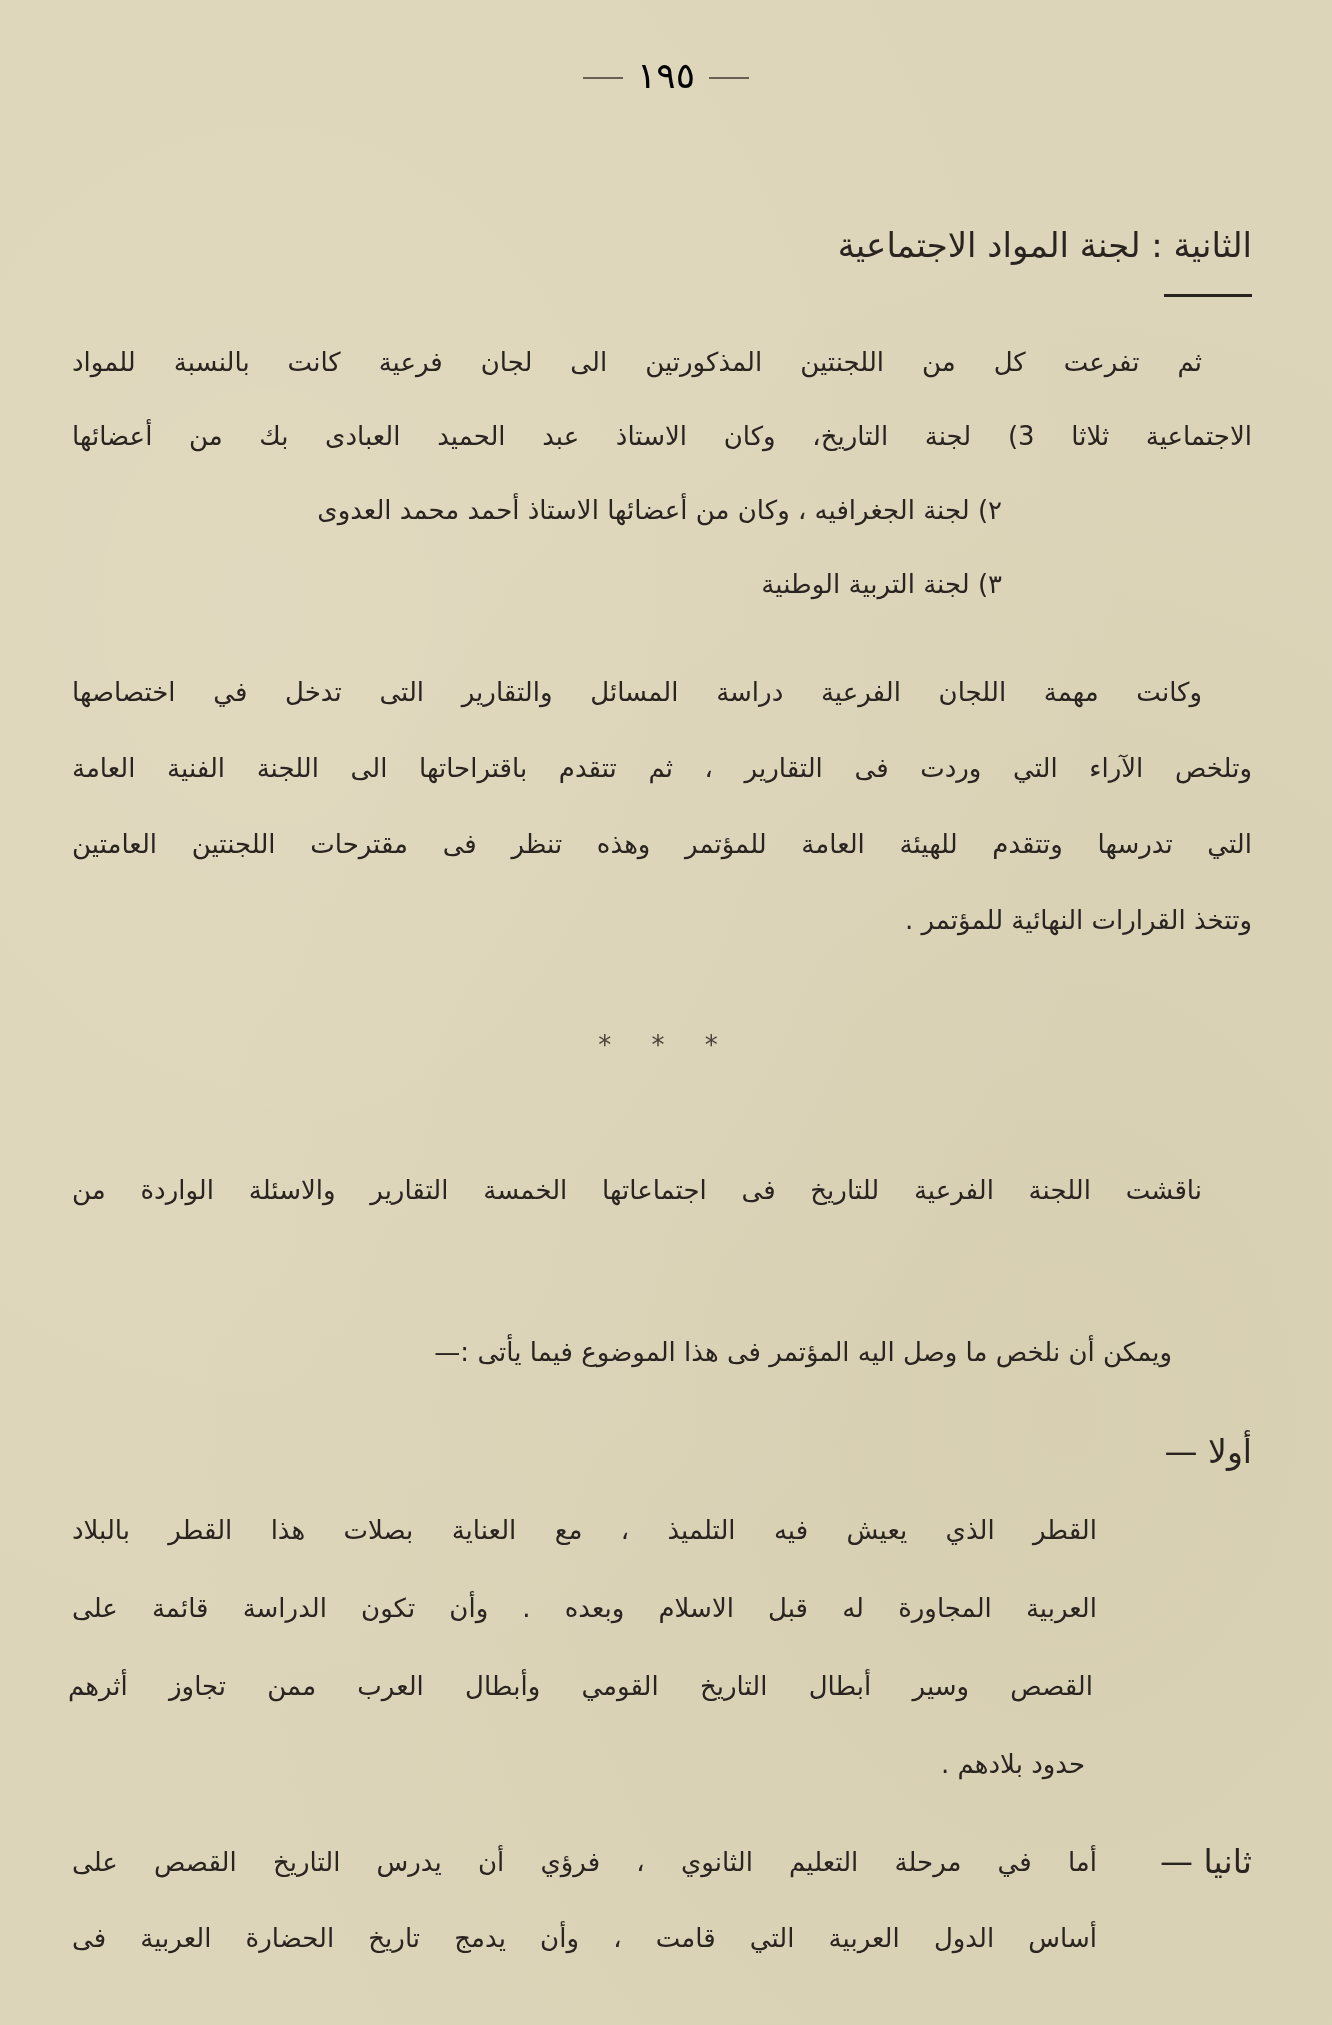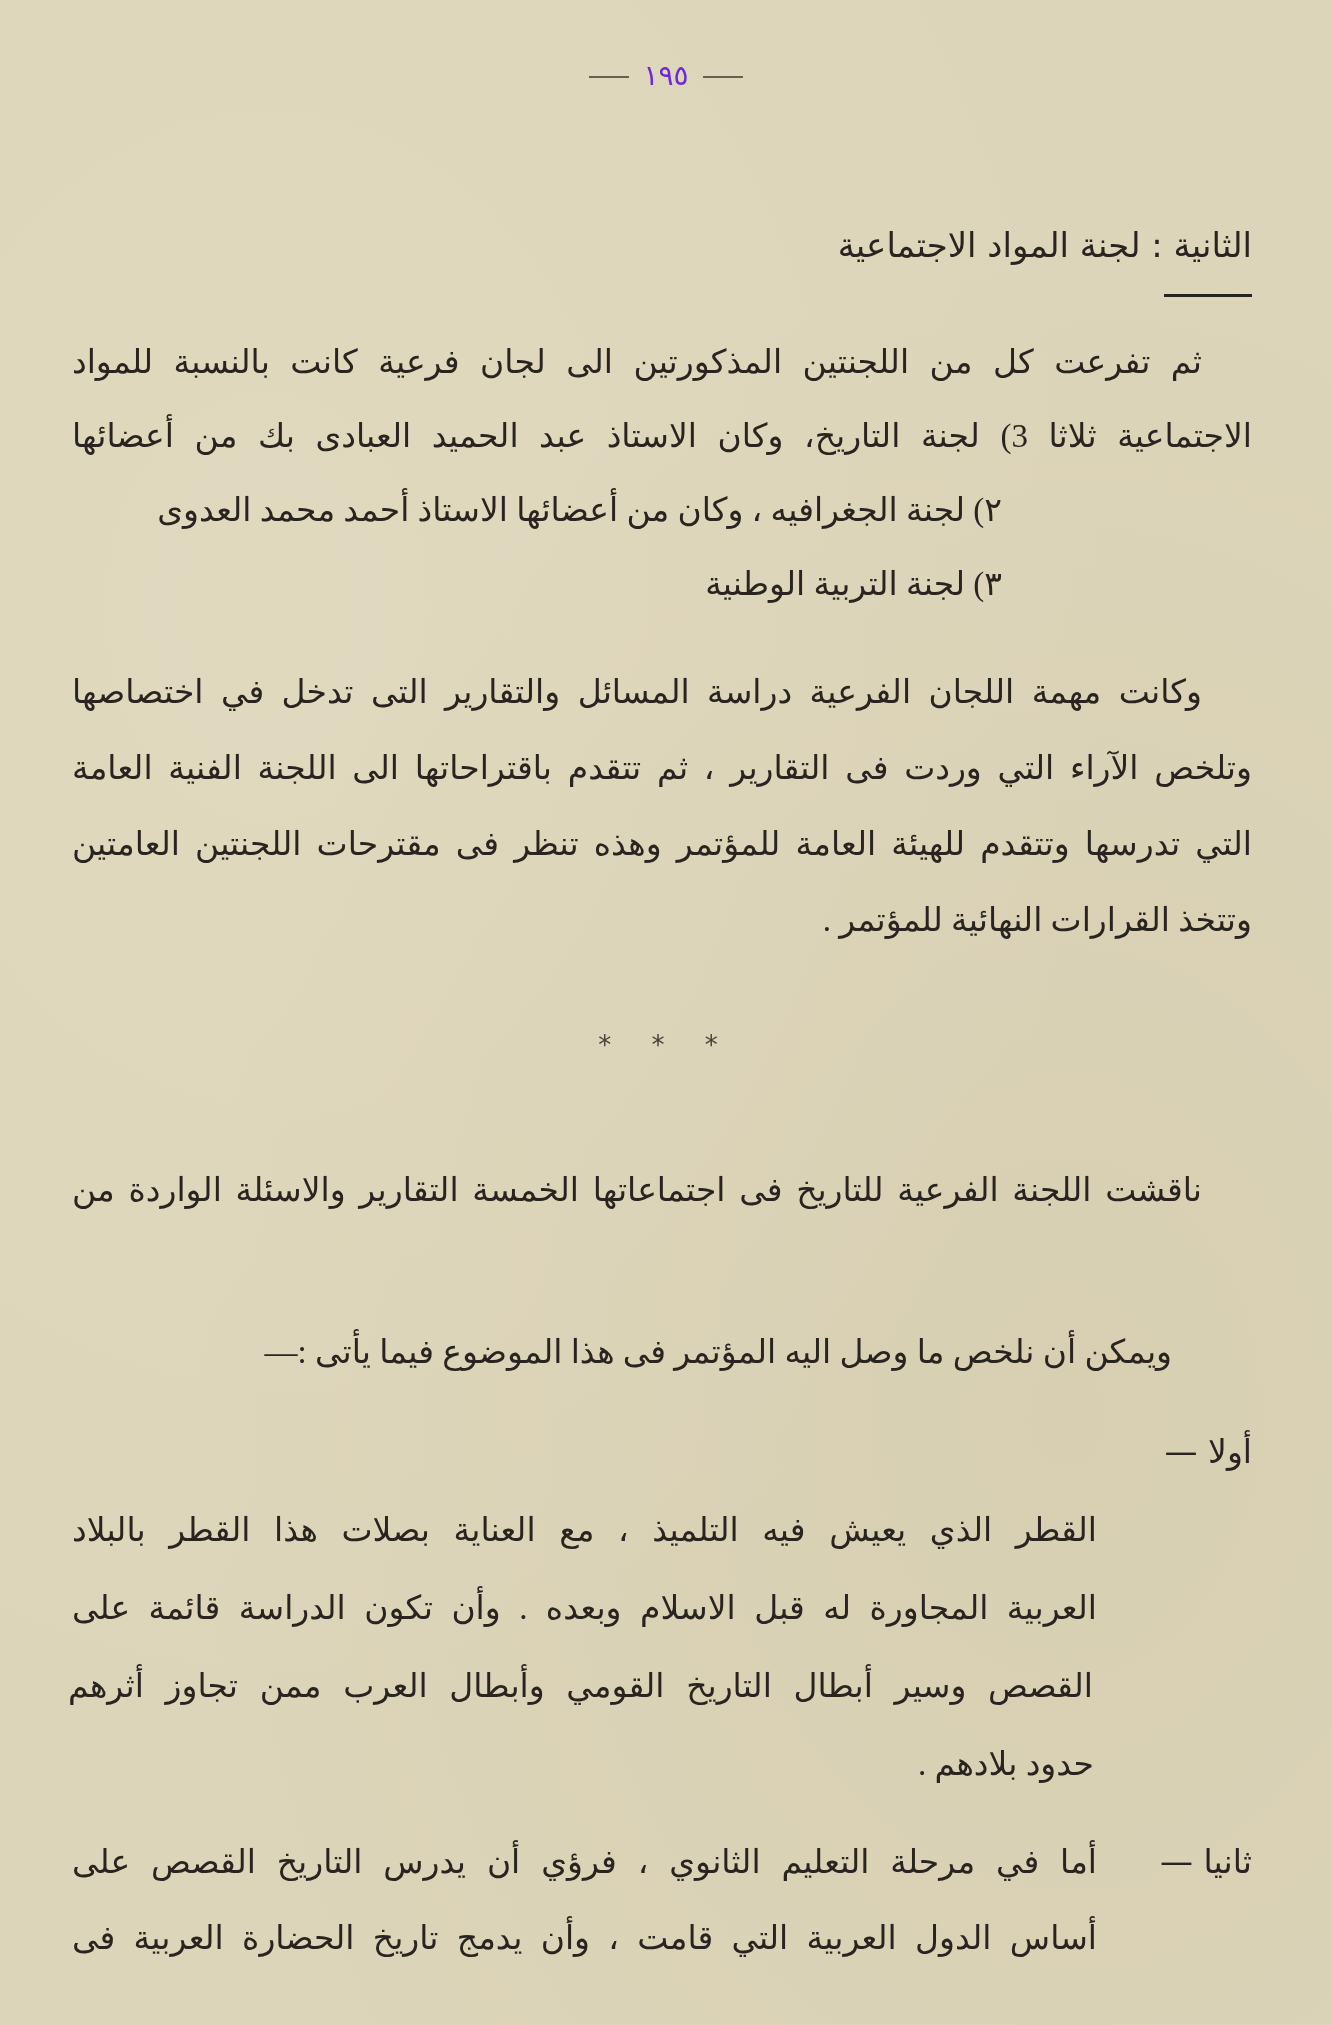--- a/index.html
+++ b/index.html
@@ -12,30 +12,29 @@
         radial-gradient(ellipse at 80% 70%, rgba(120,100,60,0.05), rgba(0,0,0,0) 60%);
       position: relative;
       overflow: hidden;
       color: #2a2420;
       font-family: "DejaVu Sans", sans-serif;
     }
     .page { position: absolute; inset: 0; direction: rtl; }
     .line {
       position: absolute;
       white-space: nowrap;
-      font-size: 33px;
+      font-size: 26px;
       line-height: 44px;
       letter-spacing: 0px;
-      font-family: Liberation Serif, serif;
     }
     .just { text-align: justify; text-align-last: justify; }
     .page-number {
       position: absolute; top: 56px; left: 0; width: 1332px;
-      text-align: center; font-size: 28px; line-height: 40px;
-      color: #6d28d9; direction: ltr;
+      text-align: center; font-size: 36px; line-height: 40px;
+      color: #000000; direction: ltr;
     }
     .page-number .dash { display:inline-block; width: 40px; height: 2px; background:#6a5f52; vertical-align: middle; margin: 0 14px; }
     .heading {
       position: absolute; top: 222px; right: 80px;
       font-size: 34px; line-height: 46px;
     }
     .heading-underline {
       position: absolute; top: 294px; right: 80px; width: 88px; height: 3px; background: #2a2420;
     }
     .stars {
@@ -69,19 +68,19 @@
   <div class="stars">* * *</div>
 
   <div class="line just" style="top:1162px; right:130px; width:1130px;margin-top:6px;">ناقشت اللجنة الفرعية للتاريخ فى اجتماعاتها الخمسة التقارير والاسئلة الواردة من</div>
 
   <div class="line" style="top:1330px; right:160px;">ويمكن أن نلخص ما وصل اليه المؤتمر فى هذا الموضوع فيما يأتى :—</div>
 
   <div class="label-col" style="top:1430px;">أولا —</div>
   <div class="line just" style="top:1508px; right:235px; width:1025px;">القطر الذي يعيش فيه التلميذ ، مع العناية بصلات هذا القطر بالبلاد</div>
   <div class="line just" style="top:1586px; right:235px; width:1025px;">العربية المجاورة له قبل الاسلام وبعده .   وأن تكون الدراسة قائمة على</div>
   <div class="line just" style="top:1664px; right:239px; width:1025px;">القصص وسير أبطال التاريخ القومي وأبطال العرب ممن تجاوز أثرهم</div>
-  <div class="line" style="top:1742px; right:238px;">حدود بلادهم .</div>
+  <div class="line" style="top:1742px; right:247px;">حدود بلادهم .</div>
 
   <div class="label-col" style="top:1840px;">ثانيا —</div>
   <div class="line just" style="top:1840px; right:235px; width:1025px;">أما في مرحلة التعليم الثانوي ، فرؤي أن يدرس التاريخ القصص على</div>
   <div class="line just" style="top:1916px; right:235px; width:1025px;">أساس الدول العربية التي قامت ، وأن يدمج تاريخ الحضارة العربية فى</div>
 
 </div>
 
 </body></html>

